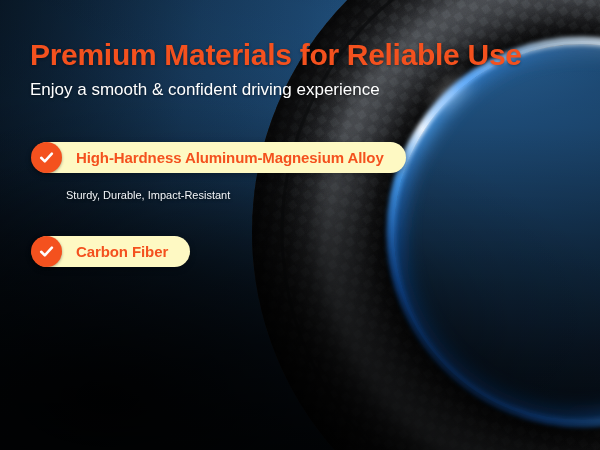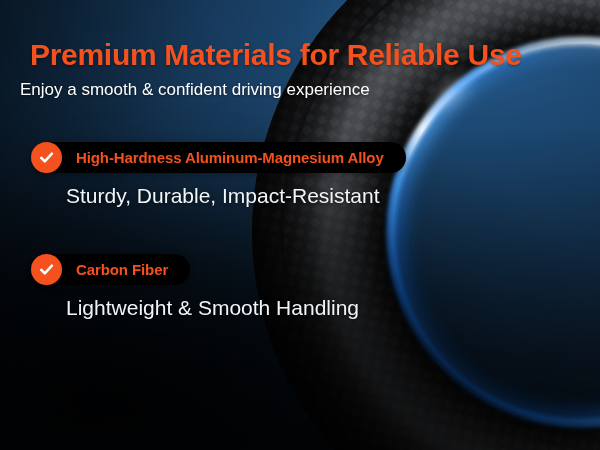--- a/index.html
+++ b/index.html
@@ -59,42 +59,42 @@
     font-size: 30px;
     font-weight: bold;
     letter-spacing: -0.3px;
     color: #f4511e;
     white-space: nowrap;
     text-shadow: 0 1px 3px rgba(0,0,0,0.35);
   }
 
   .subtitle {
     position: absolute;
-    left: 20px;
+    left: 30px;
     top: 80px;
     margin: 0;
     font-size: 17px;
     font-weight: normal;
     color: #ffffff;
     white-space: nowrap;
     text-shadow: 0 1px 3px rgba(0,0,0,0.45);
   }
 
   .feature { position: absolute; left: 32px; }
   .feature-1 { top: 142px; }
-  .feature-2 { top: 254px; }
+  .feature-2 { top: 236px; }
 
   .pill {
     position: relative;
     display: inline-flex;
     align-items: center;
     height: 31px;
     padding: 0 22px 0 44px;
     border-radius: 16px;
-    background: #000000;
+    background: #fef9c3;
     box-shadow: 0 2px 6px rgba(0,0,0,0.30);
   }
   .pill-label {
     font-size: 15px;
     font-weight: bold;
     color: #f4511e;
     white-space: nowrap;
     letter-spacing: -0.1px;
   }
 
@@ -108,21 +108,21 @@
     background: #f4511e;
     display: flex;
     align-items: center;
     justify-content: center;
     box-shadow: 0 1px 3px rgba(0,0,0,0.35);
   }
   .check-badge svg { width: 17px; height: 17px; display: block; }
 
   .desc {
     margin: 12px 0 0 34px;
-    font-size: 21px;
+    font-size: 11px;
     line-height: 21px;
     color: #f2f5f8;
     text-shadow: 0 1px 3px rgba(0,0,0,0.55);
   }
   .desc-line { white-space: nowrap; }
 </style>
 </head>
 <body>
 
 <div class="banner">
@@ -249,18 +249,17 @@
     <div class="feature feature-2">
       <div class="pill">
         <span class="check-badge">
           <svg viewBox="0 0 24 24" xmlns="http://www.w3.org/2000/svg">
             <path d="M4.5 12.4 L9.6 17.4 L19.6 6.6" fill="none" stroke="#ffffff" stroke-width="3.6" stroke-linecap="round" stroke-linejoin="round"></path>
           </svg>
         </span>
         <span class="pill-label">Carbon Fiber</span>
       </div>
       <div class="desc">
-        <div class="desc-line">Lightweight &amp; Smooth Handling</div>
       </div>
     </div>
 
   </div>
 </div>
 
 </body></html>

